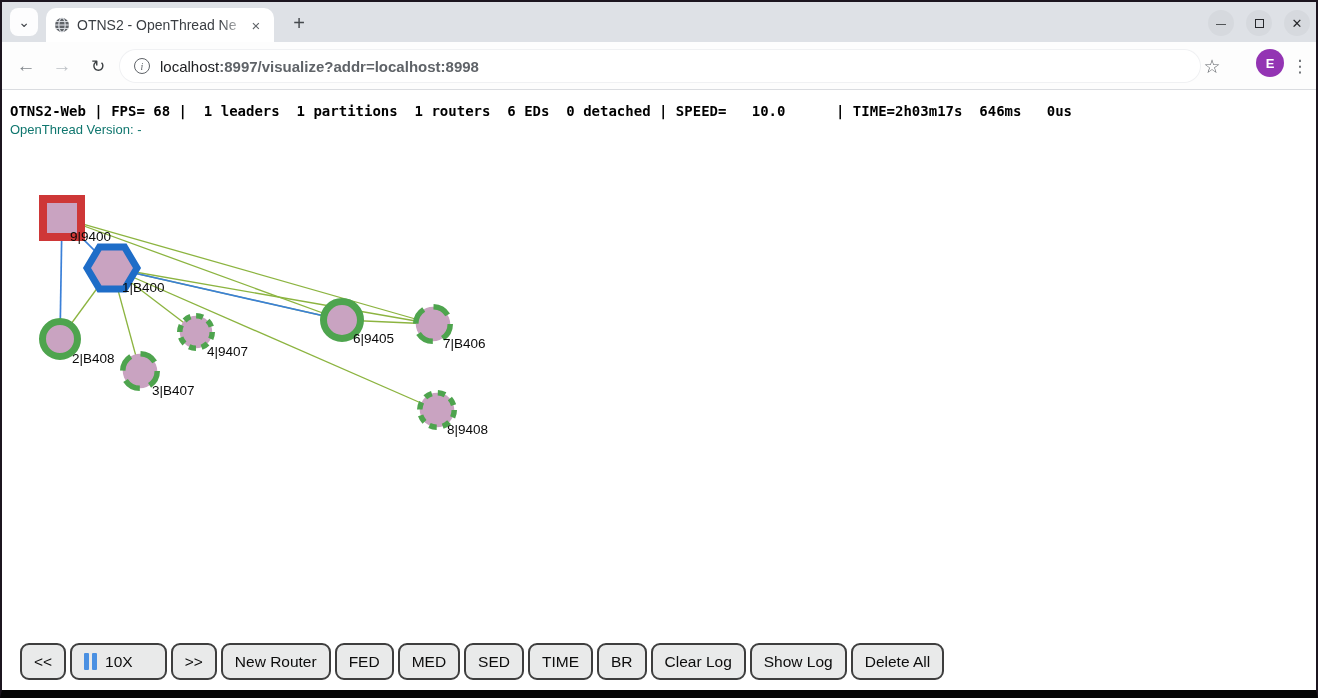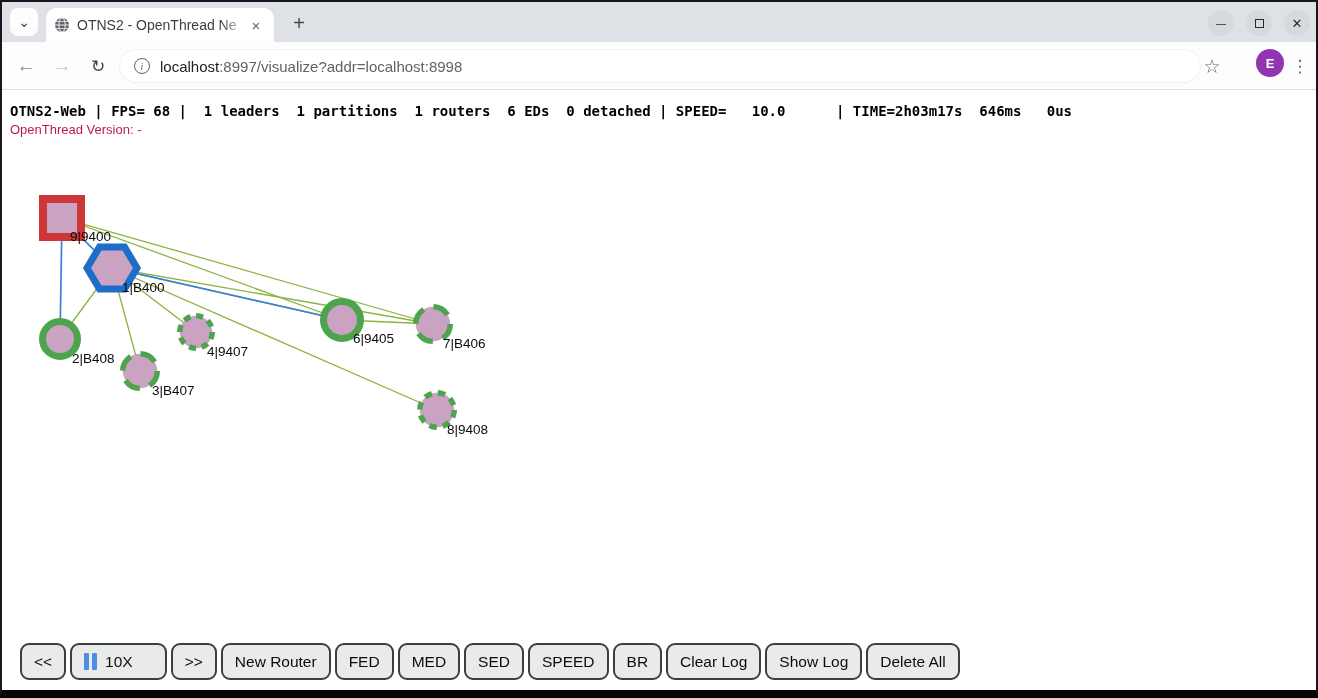--- a/index.html
+++ b/index.html
@@ -48,33 +48,33 @@
   .omnibox {
     position:absolute; left:118px; top:8px; width:1080px; height:32px; border-radius:16px;
     background:#fff; box-shadow:0 0 0 1px #f0f1f3; display:flex; align-items:center;
     padding:0 14px; gap:10px;
   }
   .info-icon { width:16px; height:16px; border:1.6px solid #5f6368; border-radius:50%;
     display:flex; align-items:center; justify-content:center; color:#5f6368; font-size:10px;
     font-style:italic; font-family:"Liberation Serif", serif; flex:0 0 16px; cursor:pointer; }
   .url { font-size:15px; white-space:nowrap; overflow:hidden; }
   .url .host { color:#202124; }
-  .url .rest { color:#5f6368; }
+  .url .rest { color:#5f6368;font-weight:bold; }
   .star { position:absolute; right:92px; top:12px; width:24px; height:24px; color:#5f6368;
     font-size:19px; display:flex; align-items:center; justify-content:center; cursor:pointer; }
   .avatar { position:absolute; right:32px; top:7px; width:28px; height:28px; border-radius:50%;
     background:#9334b3; color:#fff; font-size:13px; font-weight:bold; display:flex;
     align-items:center; justify-content:center; cursor:pointer; }
   .kebab { position:absolute; right:4px; top:12px; width:24px; height:24px; color:#5f6368;
     font-size:17px; letter-spacing:0; display:flex; align-items:center; justify-content:center; cursor:pointer; }
   
   .content { position:absolute; left:0; top:89px; width:100%; height:599px; background:#fff; }
   .status-line { position:absolute; left:8px; top:12px; font-family:"DejaVu Sans Mono", monospace;
     font-weight:bold; font-size:14px; color:#000; white-space:pre; }
-  .version-link { position:absolute; left:8px; top:31px; font-size:13px; color:#be185d; cursor:pointer; }
+  .version-link { position:absolute; left:8px; top:31px; font-size:13px; color:#0f766e; cursor:pointer; }
   #graph { position:absolute; left:0; top:48px; }
   
   .btnbar { position:absolute; left:18px; bottom:10px; display:flex; gap:4px; }
   .btn {
     height:37px; border:2.5px solid #3e3e3e; border-radius:9px; background:#e9eaea;
     color:#0c0c0c; font-size:15.5px; font-family:"Liberation Sans", sans-serif;
     display:flex; align-items:center; padding:0 12px; cursor:pointer; white-space:nowrap;
   }
   .btn.has-pause { padding-right:32px; }
   .pause-icon { display:inline-flex; gap:3px; margin-right:8px; }
@@ -190,21 +190,21 @@
         <div class="btn">
           <span>FED</span>
         </div>
         <div class="btn">
           <span>MED</span>
         </div>
         <div class="btn">
           <span>SED</span>
         </div>
         <div class="btn">
-          <span>SPEED</span>
+          <span>TIME</span>
         </div>
         <div class="btn">
           <span>BR</span>
         </div>
         <div class="btn">
           <span>Clear Log</span>
         </div>
         <div class="btn">
           <span>Show Log</span>
         </div>

